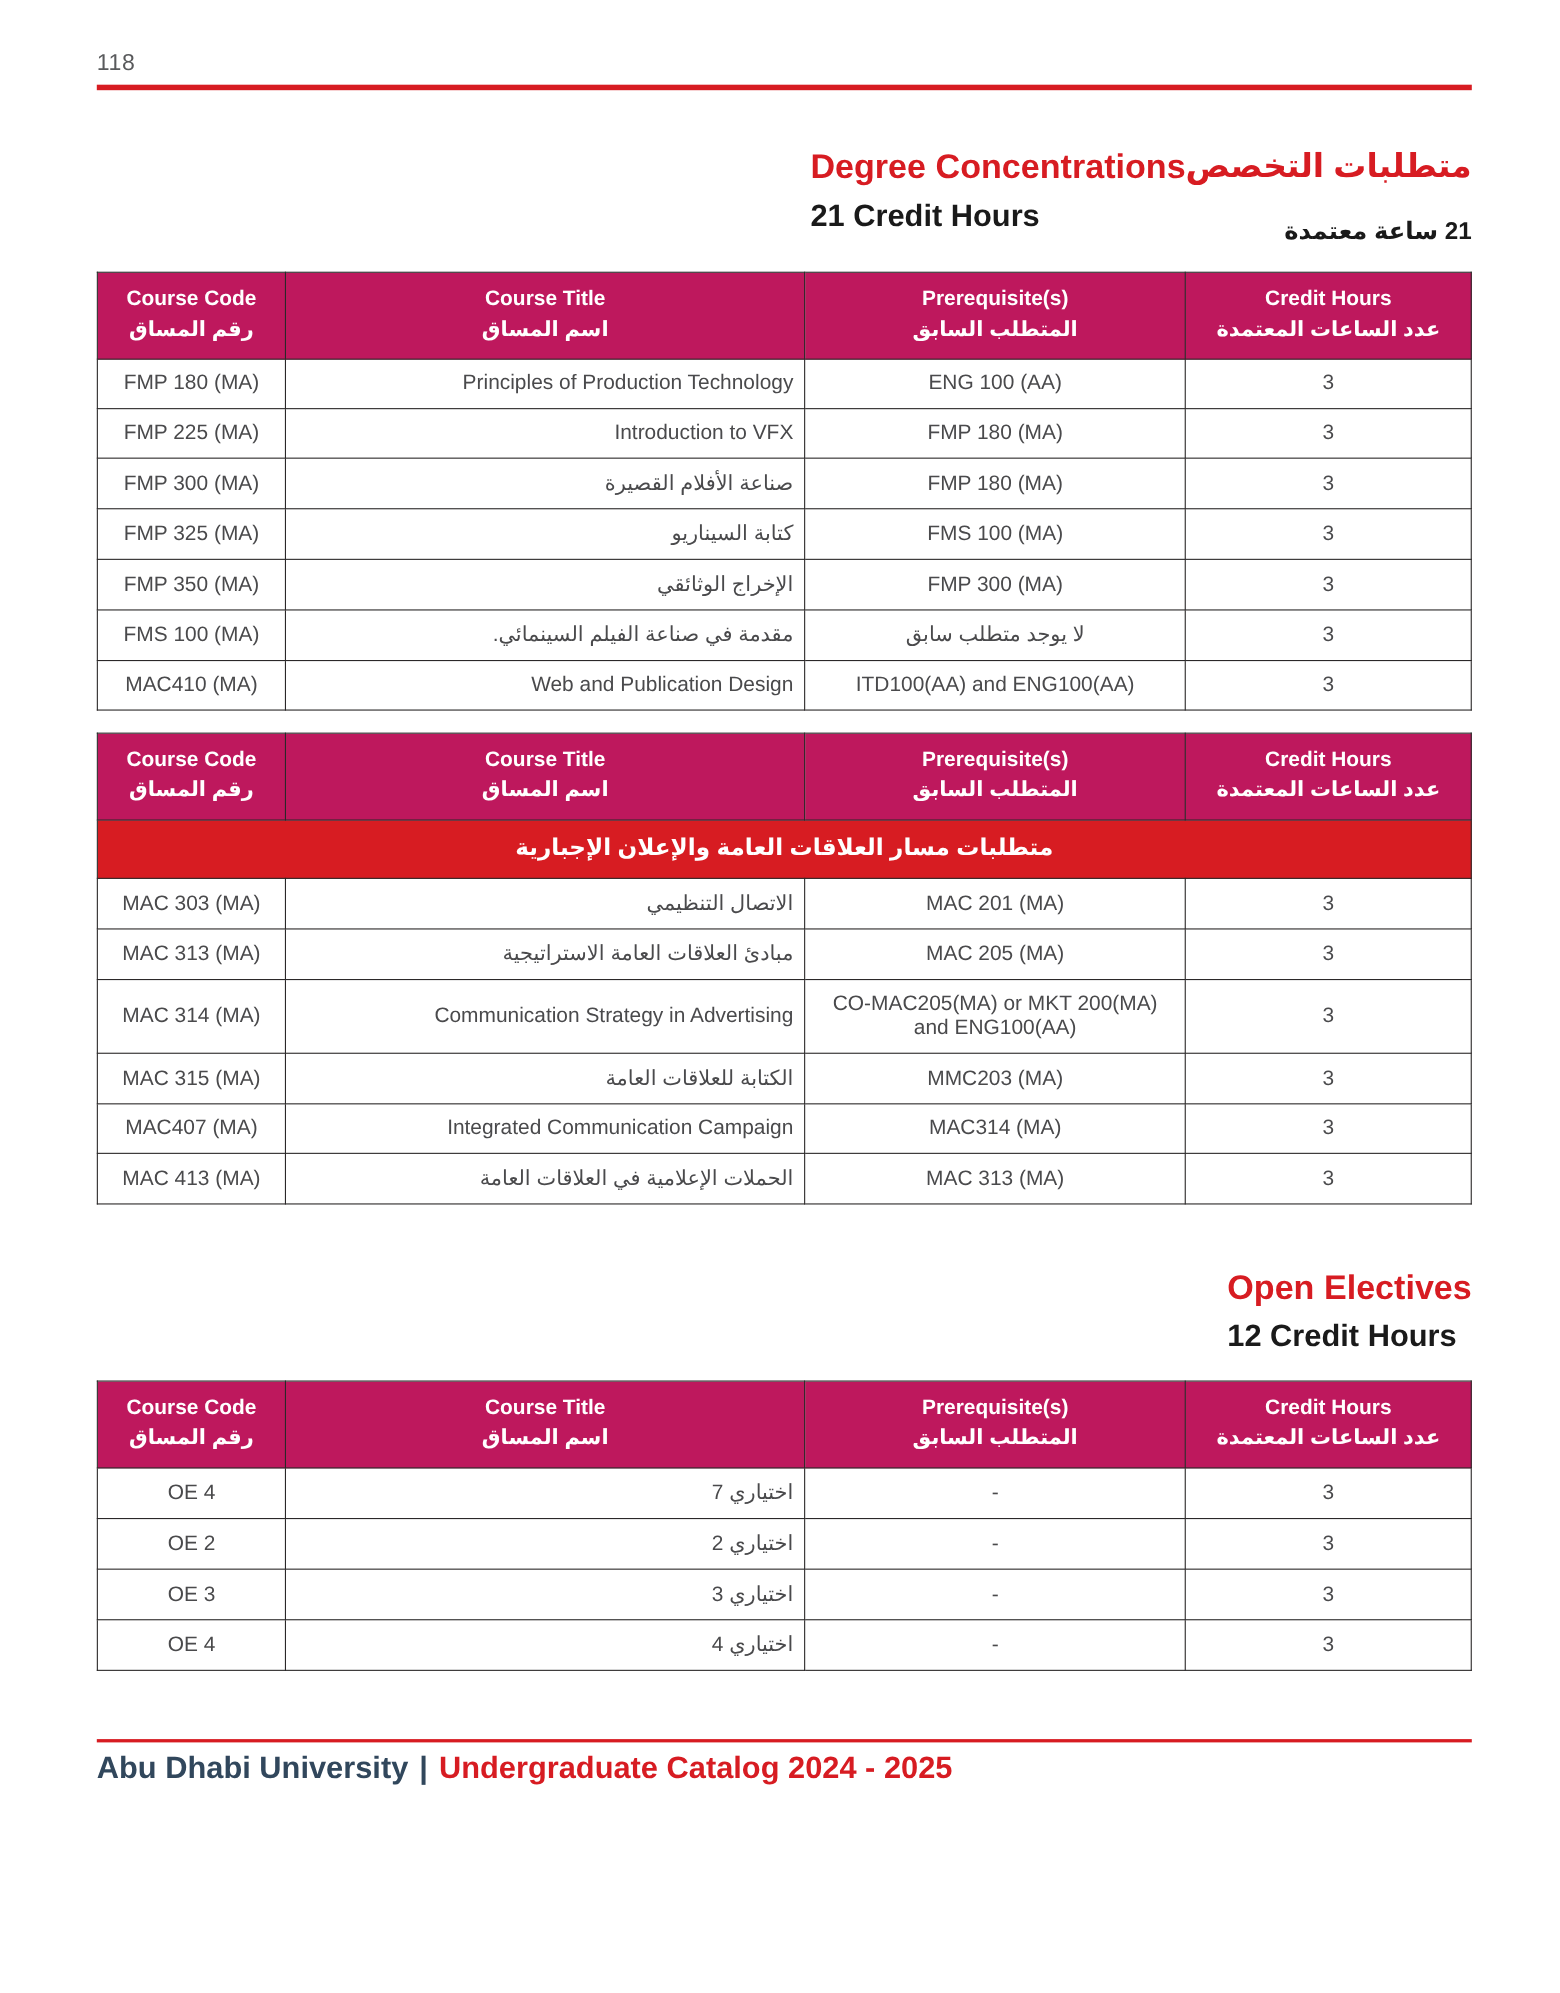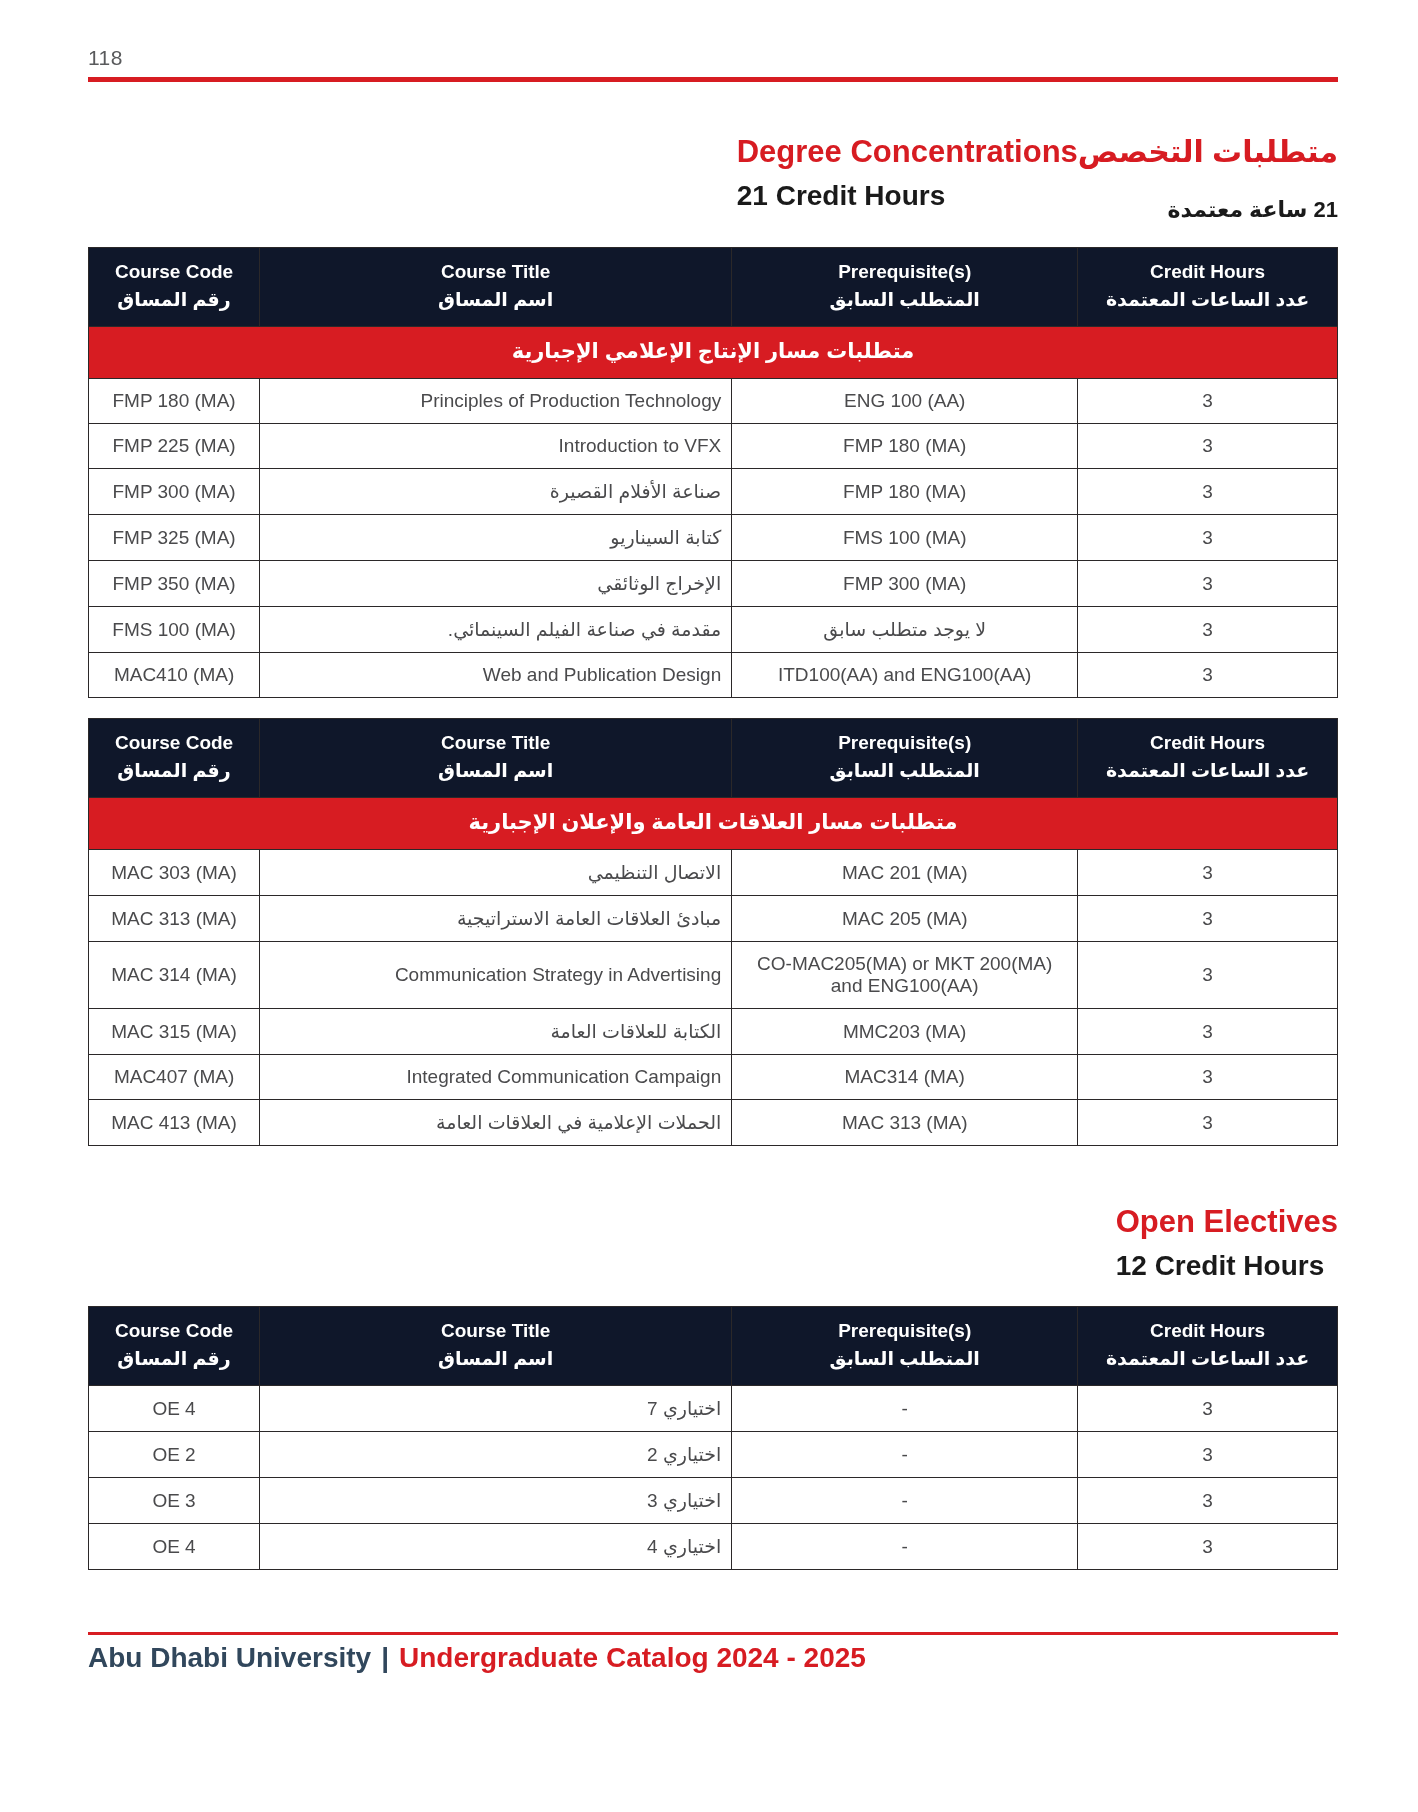--- a/index.html
+++ b/index.html
@@ -28,21 +28,21 @@
   
   .table-wrap { margin-top:24px; }
   .table-wrap + .table-wrap { margin-top:20px; }
   table.course-table { width:100%; border-collapse:collapse; table-layout:fixed; }
   col.col-code   { width:13.7%; }
   col.col-title  { width:37.8%; }
   col.col-prereq { width:27.7%; }
   col.col-credits{ width:20.8%; }
   .course-table th, .course-table td { border:1.5px solid #2b2829; }
   .course-table th {
-    background:#0f172a; color:#ffffff; text-align:center;
+    background:#be185d; color:#ffffff; text-align:center;
     padding:10px 6px 12px 6px; vertical-align:middle;
   }
   .th-en { display:block; font-size:19px; font-weight:bold; line-height:1.45; }
   .th-ar { display:block; font-size:19px; font-weight:bold; line-height:1.5; }
   td.subheader {
     background:#d71c22; color:#ffffff; text-align:center;
     font-size:21px; font-weight:bold; padding:12px 10px 15px 10px;
   }
   .course-table td.cell { background:#ffffff; font-size:19px; color:#4a4a4c; padding:11px 10px; vertical-align:middle; }
   td.cell-code   { text-align:center; }
@@ -99,23 +99,20 @@
               <span class="th-ar" dir="rtl">المتطلب السابق</span>
             </th>
             <th>
               <span class="th-en">Credit Hours</span>
               <span class="th-ar" dir="rtl">عدد الساعات المعتمدة</span>
             </th>
           </tr>
         </thead>
         <tbody>
           <tr>
-            <td colspan="4" class="subheader" dir="rtl">متطلبات مسار الإنتاج الإعلامي الإجبارية</td>
-          </tr>
-          <tr>
             <td class="cell cell-code">FMP 180 (MA)</td>
             <td class="cell cell-title" dir="auto">Principles of Production Technology</td>
             <td class="cell cell-prereq">ENG 100 (AA)</td>
             <td class="cell cell-credits">3</td>
           </tr>
           <tr>
             <td class="cell cell-code">FMP 225 (MA)</td>
             <td class="cell cell-title" dir="auto">Introduction to VFX</td>
             <td class="cell cell-prereq">FMP 180 (MA)</td>
             <td class="cell cell-credits">3</td>

